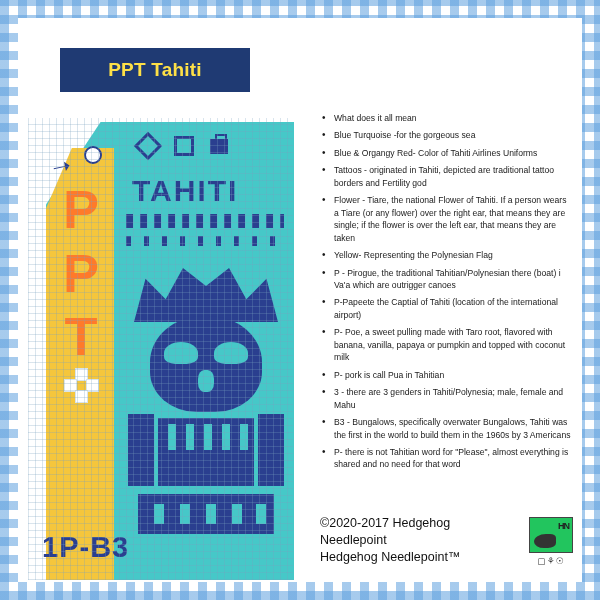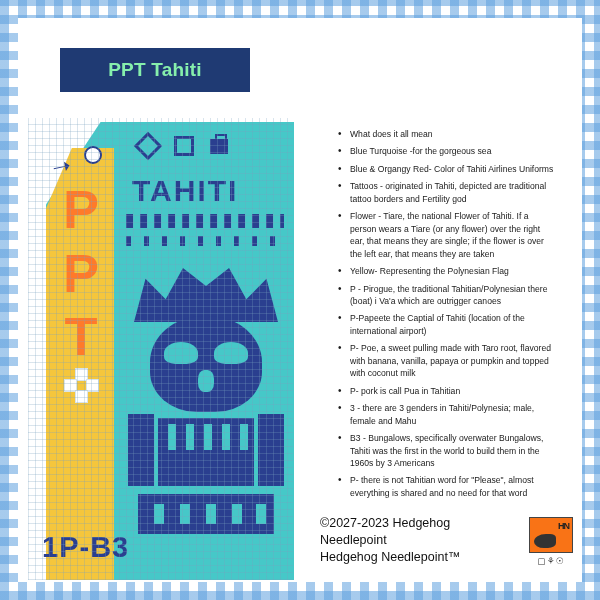--- a/index.html
+++ b/index.html
@@ -43,21 +43,21 @@
     left: 60px;
     top: 48px;
     width: 190px;
     height: 44px;
     background: #1f3a73;
     display: flex;
     align-items: center;
     justify-content: center;
   }
   .title-banner .title-text {
-    color: #86efac;
+    color: #fde047;
     font-size: 19px;
     font-weight: bold;
     letter-spacing: 0.2px;
   }
 
   
   .canvas-wrap {
     position: absolute;
     left: 28px;
     top: 118px;
@@ -295,21 +295,21 @@
   .notes {
     position: absolute;
     left: 320px;
     top: 112px;
     width: 252px;
     font-size: 8.6px;
     color: #1a1a1a;
     line-height: 1.45;
   }
   .notes ul {
-    margin: 16px;
+    margin: 0;
     padding: 0 0 0 12px;
     list-style: none;
   }
   .notes li {
     position: relative;
     margin-bottom: 5px;
     padding-left: 2px;
   }
   .notes li:before {
     content: "•";
@@ -336,21 +336,21 @@
     bottom: 34px;
     width: 46px;
     text-align: center;
   }
   .logo-card {
     width: 42px;
     height: 34px;
     border: 1px solid #444;
     margin: 0 auto;
     position: relative;
-    background: #f97316;
+    background: #22c55e;
   }
   .logo-card .hh {
     position: absolute;
     right: 3px;
     top: 3px;
     font-size: 9px;
     font-weight: bold;
     color: #222;
     letter-spacing: -1px;
   }
@@ -448,21 +448,21 @@
     <li>P-Papeete the Captial of Tahiti (location of the international airport)</li>
     <li>P- Poe, a sweet pulling made with Taro root, flavored with banana, vanilla, papaya or pumpkin and topped with coconut milk</li>
     <li>P- pork is call Pua in Tahitian</li>
     <li>3 - there are 3 genders in Tahiti/Polynesia; male, female and Mahu</li>
     <li>B3 - Bungalows, specifically overwater Bungalows, Tahiti was the first in the world to build them in the 1960s by 3 Americans</li>
     <li>P- there is not Tahitian word for "Please", almost everything is shared and no need for that word</li>
   </ul>
 </div>
 
 <div class="footer">
-  <div>©2027-2023 Hedgehog Needlepoint</div>
+  <div>©2020-2017 Hedgehog Needlepoint</div>
   <div>Hedgehog Needlepoint™</div>
 </div>
 
 <div class="logo-box">
   <div class="logo-card">
     <span class="hh">HN</span>
     <span class="hog"></span>
   </div>
   <div class="logo-icons">▢⚘☉</div>
 </div>

